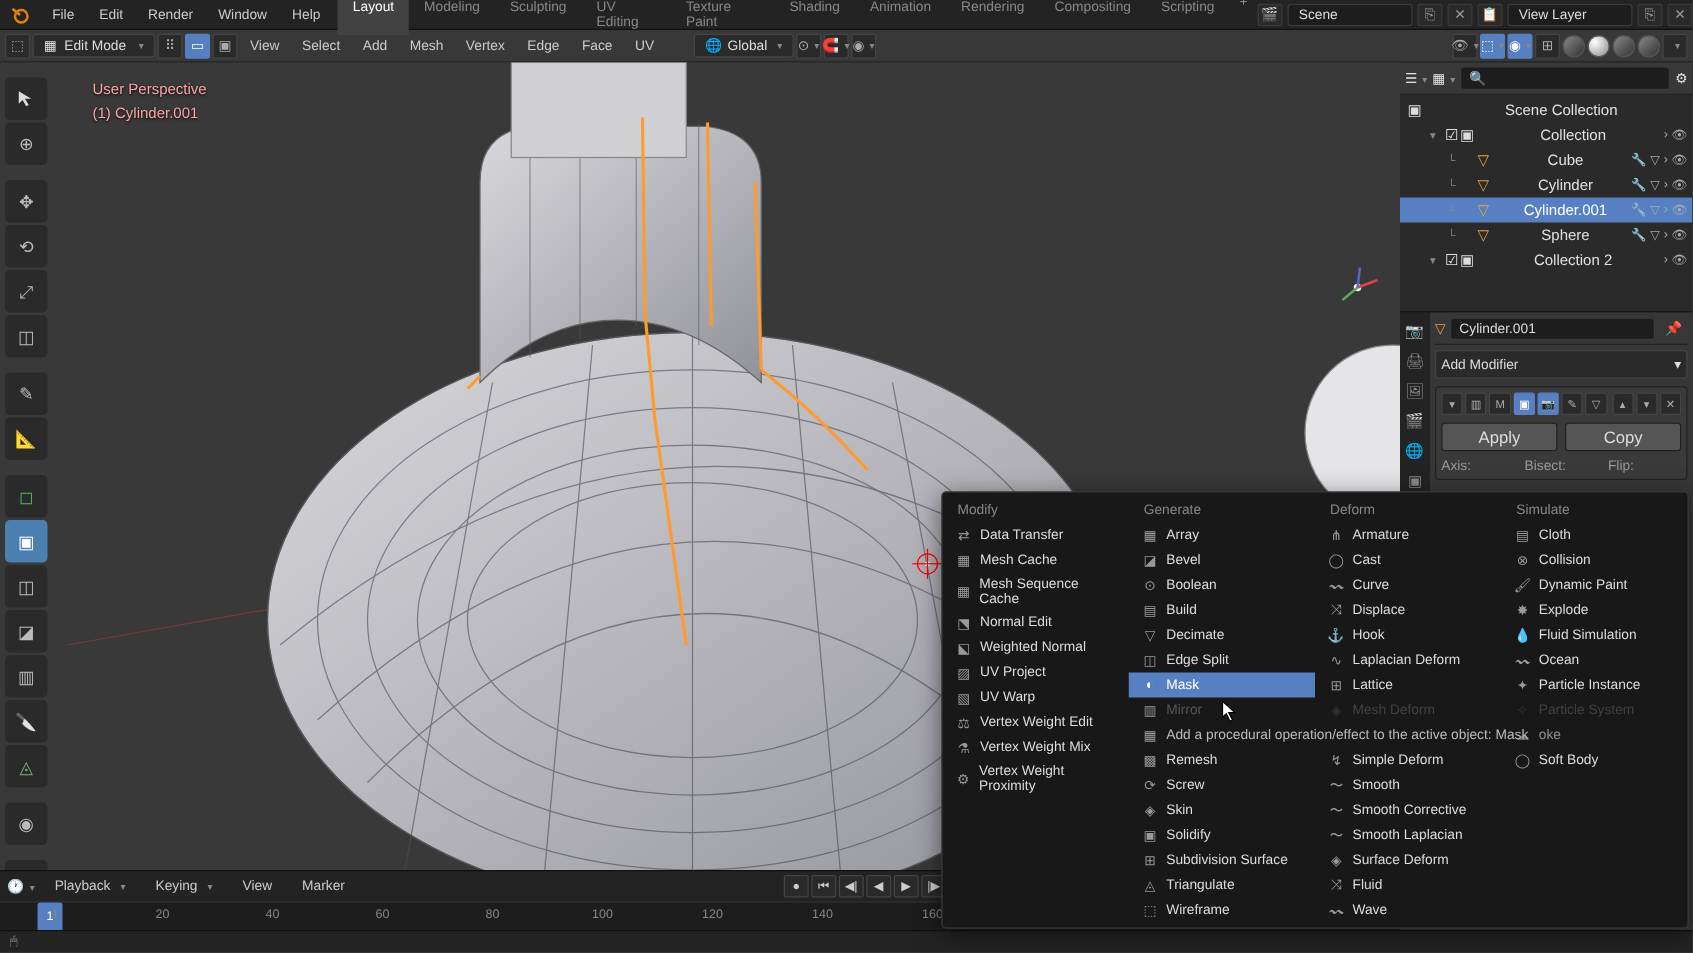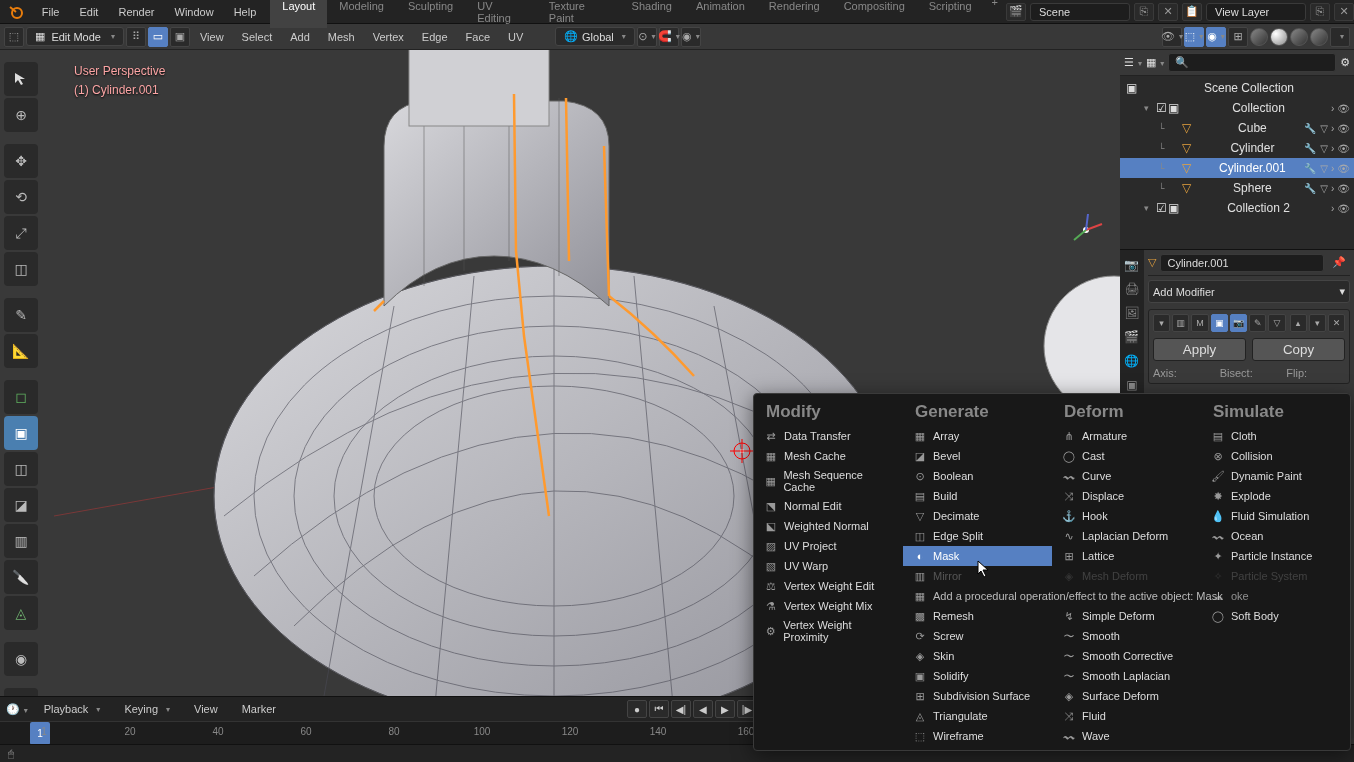--- a/index.html
+++ b/index.html
@@ -84,21 +84,21 @@
   .timeline-ruler{height:24px;position:relative;background:#1d1d1d;border-top:1px solid #333;}
   .timeline-ruler .tick{position:absolute;top:4px;color:#888;font-size:10px;transform:translateX(-50%);}
   .timeline-ruler .playhead{position:absolute;top:0;bottom:0;width:20px;background:#5680c2;color:#fff;display:flex;align-items:center;justify-content:center;font-size:10px;border-radius:2px;}
 
   
   .status-bar{position:absolute;bottom:0;left:0;right:0;height:18px;background:#232323;border-top:1px solid #111;display:flex;align-items:center;padding:0 8px;color:#aaa;font-size:10px;white-space:nowrap;overflow:hidden;}
 
   
   .modifier-menu { position: absolute; left: 753px; top: 393px; width: 598px; background: #181818; border: 1px solid #3a3a3a; border-radius: 4px; display: flex; box-shadow: 0 4px 20px rgba(0,0,0,0.5); z-index:100;}
   .modifier-menu .col { flex: 1; padding: 4px 0; }
-  .modifier-menu .col-header { color: #888; padding: 4px 12px; font-size: 17px; font-weight: bold; }
+  .modifier-menu .col-header { color: #888; padding: 4px 12px; font-size: 11px; }
   .modifier-menu .mitem { display: flex; align-items: center; padding: 3px 10px; gap: 6px; cursor: pointer; color: #ddd;}
   .modifier-menu .mitem.highlight { background: #5680c2; color: #fff; }
   .modifier-menu .mitem .micon { width: 14px; height: 14px; display:flex;align-items:center;justify-content:center;color:#999;font-size:11px;}
   .modifier-menu .mitem.highlight .micon{color:#fff;}
   
   .cursor {position:absolute;left:977px;top:560px;width:14px;height:18px;z-index:200;}
   
   svg { display:block; }
   .chev::after{content:"▾";font-size:8px;margin-left:4px;color:#888;}
 </style>

